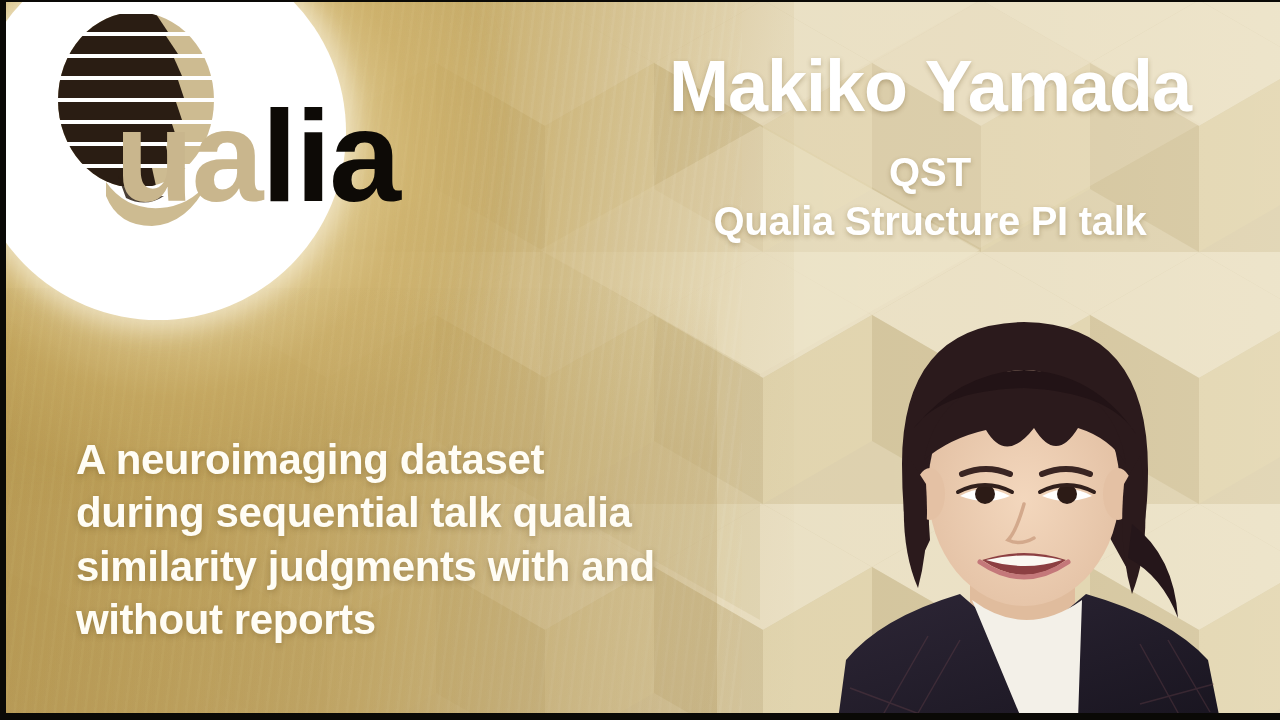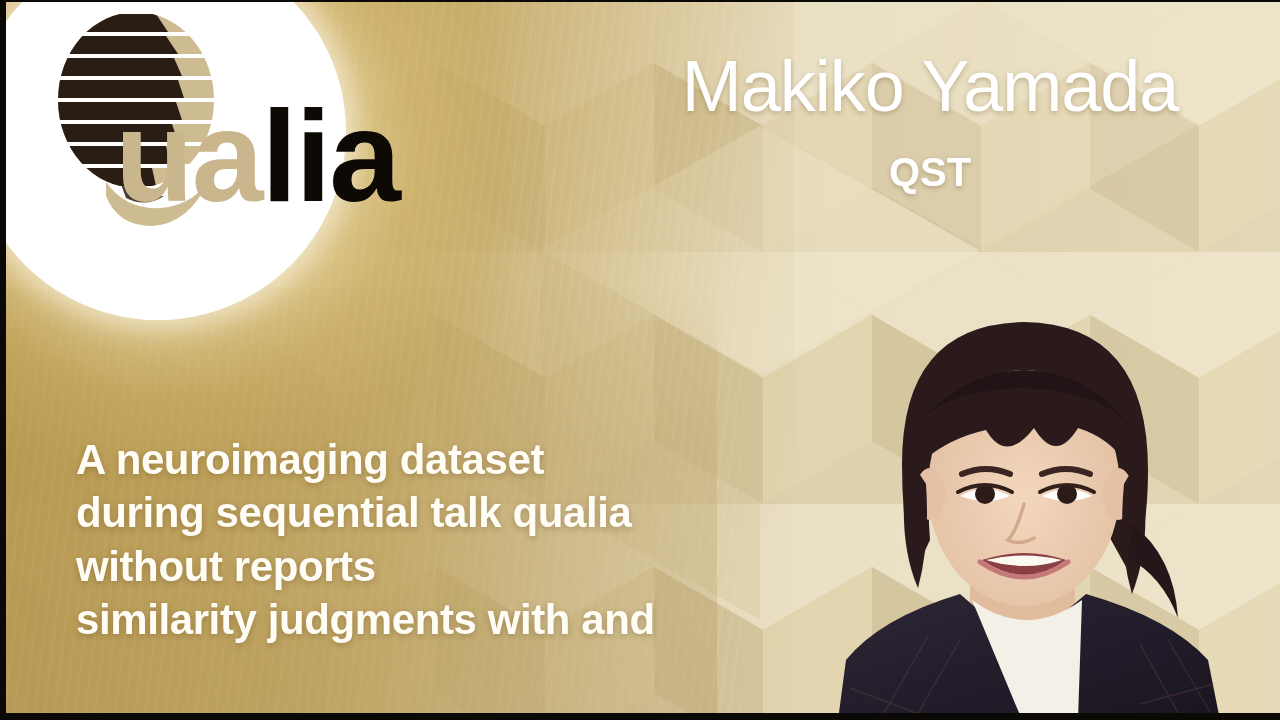--- a/index.html
+++ b/index.html
@@ -163,21 +163,21 @@
   #title-block{
     position:absolute;
     left:600px;top:50px;
     width:660px;
     z-index:40;
     text-align:center;
     color:#ffffff;
   }
   #speaker-name{
     font-size:72px;
-    font-weight:400;
+    font-weight:700;
     line-height:1.02;
     letter-spacing:-1px;
     text-shadow:0 2px 5px rgba(90,66,20,0.30);
     white-space:nowrap;
   }
   #speaker-affiliation{
     margin-top:28px;
     font-size:40px;
     font-weight:700;
     line-height:1.05;
@@ -357,23 +357,24 @@
       </svg>
     </div>
 
     <div id="logo-wordmark"><span>ua</span><span class="dark">lia</span></div>
 
   </div>
 
   <div id="title-block">
     <div id="speaker-name">Makiko Yamada</div>
     <div id="speaker-affiliation">QST</div>
+    <div id="talk-series">Qualia Structure PI talk</div>
   </div>
 
   <div id="talk-title">
     <span class="tline">A neuroimaging dataset</span>
     <span class="tline">during sequential talk qualia</span>
+    <span class="tline">similarity judgments with and</span>
     <span class="tline">without reports</span>
-    <span class="tline">similarity judgments with and</span>
   </div>
 
   <div id="frame-border"></div>
 </div>
 
 </body></html>

